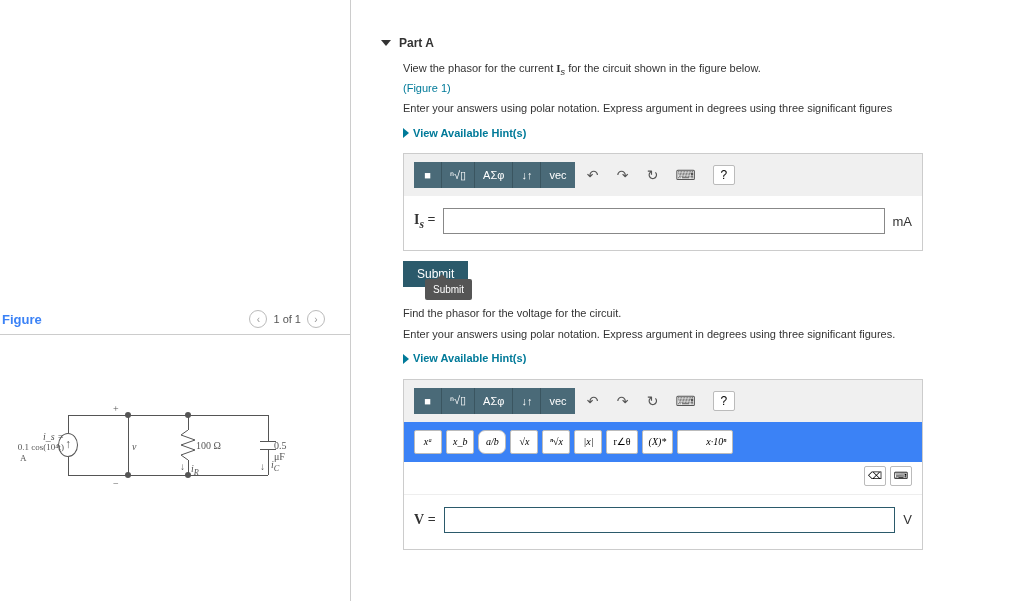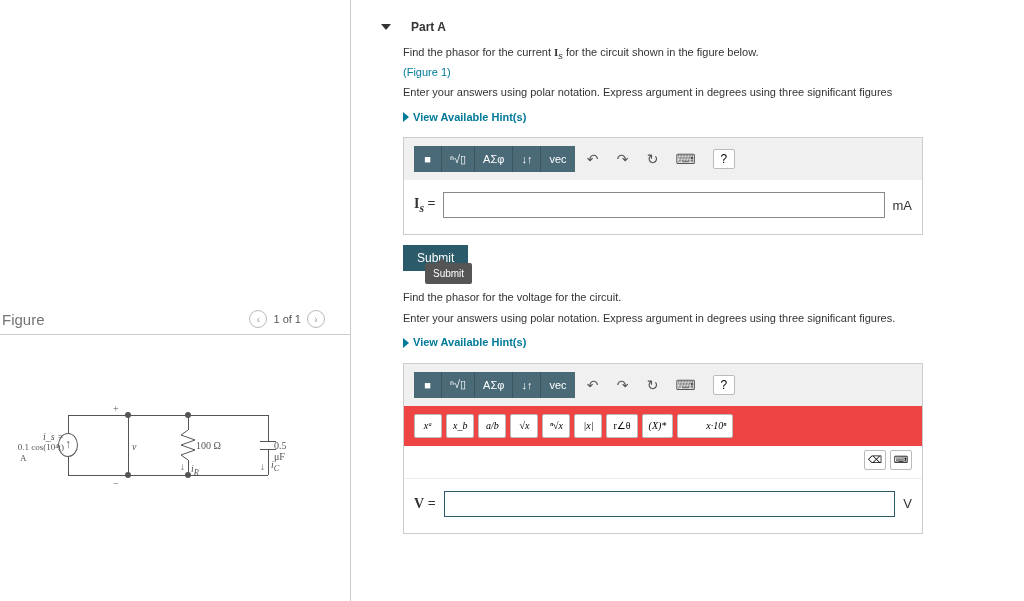--- a/index.html
+++ b/index.html
@@ -3,47 +3,47 @@
 <meta charset="utf-8">
 <style>
   * { box-sizing: border-box; margin: 0; padding: 0; }
   body { font-family: Arial, Helvetica, sans-serif; font-size: 12px; color: #333; background: #fff; }
   .page { display: flex; width: 1024px; height: 601px; }
   .left-col { width: 350px; padding: 10px 0 0 0; position: relative; }
   .divider { width: 1px; background: #ccc; height: 601px; }
   .right-col { flex: 1; padding: 20px 10px 20px 30px; overflow: hidden; }
 
   .figure-header { display: flex; align-items: center; justify-content: space-between; margin-top: 300px; padding: 0 25px 6px 2px; border-bottom: 1px solid #ccc; }
-  .figure-title { font-size: 15px; color: #737373; }
+  .figure-title { font-size: 13px; color: #3b82f6; font-weight: bold; }
   .pager { display: flex; align-items: center; gap: 6px; color: #555; font-size: 11px; }
   .pager-btn { width: 18px; height: 18px; border: 1px solid #bbb; border-radius: 50%; display: flex; align-items: center; justify-content: center; font-size: 10px; color: #999; cursor: pointer; background: #fff; }
 
   .circuit { margin: 70px 0 0 28px; width: 260px; height: 90px; position: relative; font-family: 'Times New Roman', serif; font-size: 10px; color: #555; }
   .wire { position: absolute; background: #555; }
   .node { position: absolute; width: 6px; height: 6px; background: #555; border-radius: 50%; transform: translate(-50%,-50%); }
 
   
-  .part-header { display: flex; align-items: center; gap: 20px; margin-bottom: 10px; }
+  .part-header { display: flex; align-items: center; gap: 8px; margin-bottom: 10px; margin-top: 16px; }
   .caret-down { width: 0; height: 0; border-left: 5px solid transparent; border-right: 5px solid transparent; border-top: 6px solid #333; }
   .caret-right { width: 0; height: 0; border-top: 5px solid transparent; border-bottom: 5px solid transparent; border-left: 6px solid #007a99; display: inline-block; margin-right: 4px; }
   .part-title { font-weight: bold; font-size: 12px; }
   .part-body { padding: 0 0 18px 22px; font-size: 11px; line-height: 1.5; }
   .figure-link { color: #007a99; }
   .bold-line { font-weight: normal; margin-top: 4px; }
   .hint-link { color: #007a99; font-weight: bold; margin-top: 8px; display: flex; align-items: center; cursor: pointer; }
 
   .answer-box { border: 1px solid #ccc; margin-top: 12px; width: 520px; }
   .toolbar { background: #f0f0f0; padding: 8px 10px; display: flex; align-items: center; gap: 6px; }
   .tool-group { display: flex; }
   .tool-btn { background: #4a6a78; color: #fff; border: none; padding: 5px 8px; font-size: 11px; cursor: pointer; display: flex; align-items: center; justify-content: center; min-width: 28px; height: 26px; border-right: 1px solid #3a5560; }
   .tool-btn:last-child { border-right: none; }
   .tool-icon { background: transparent; color: #555; border: none; padding: 5px; font-size: 14px; cursor: pointer; min-width: 24px; }
   .tool-help { background: #fff; border: 1px solid #bbb; border-radius: 2px; width: 22px; height: 20px; font-size: 12px; cursor: pointer; margin-left: 6px; }
 
-  .math-row { background: #ef4444; padding: 8px 10px; display: flex; gap: 4px; flex-wrap: wrap; }
+  .math-row { background: #3b82f6; padding: 8px 10px; display: flex; gap: 4px; flex-wrap: wrap; }
   .math-btn { background: #fff; border: 1px solid #bbb; border-radius: 2px; padding: 4px 6px; font-size: 10px; font-family: 'Times New Roman', serif; cursor: pointer; min-width: 28px; height: 24px; display: flex; align-items: center; justify-content: center; }
   .util-row { display: flex; justify-content: flex-end; padding: 4px 10px 8px; gap: 4px; }
   .util-btn { border: 1px solid #bbb; border-radius: 2px; width: 22px; height: 20px; background: #fff; font-size: 10px; cursor: pointer; }
 
   .input-row { display: flex; align-items: center; padding: 12px 10px 16px; gap: 8px; }
   .var-label { font-family: 'Times New Roman', serif; font-size: 14px; font-weight: bold; }
   .answer-input { flex: 1; height: 26px; border: 1px solid #888; padding: 2px 4px; font-size: 12px; }
   .unit-label { font-size: 13px; font-family: Arial; }
 
   .submit-btn { background: #2b5a6b; color: #fff; border: none; padding: 6px 14px; font-size: 12px; margin-top: 10px; cursor: pointer; }
@@ -118,21 +118,21 @@
   <div class="divider"></div>
 
   <div class="right-col">
 
     <div class="part-header">
       <div class="caret-down"></div>
       <span class="part-title">Part A</span>
     </div>
     <div class="part-body">
       <div>
-        <span>Find the phasor for the current </span><b style="font-family:'Times New Roman',serif;">I</b><sub style="font-style:italic;">s</sub><span> for the circuit shown in the figure below.</span>
+        <span>View the phasor for the current </span><b style="font-family:'Times New Roman',serif;">I</b><sub style="font-style:italic;">s</sub><span> for the circuit shown in the figure below.</span>
       </div>
       <div class="figure-link">(Figure 1)</div>
       <div class="bold-line">Enter your answers using polar notation. Express argument in degrees using three significant figures</div>
       <div class="hint-link">
         <span class="caret-right"></span>
         <span>View Available Hint(s)</span>
       </div>
 
       <div class="answer-box">
         <div class="toolbar">
@@ -181,21 +181,21 @@
           </div>
           <button class="tool-icon">↶</button>
           <button class="tool-icon">↷</button>
           <button class="tool-icon">↻</button>
           <button class="tool-icon">⌨</button>
           <button class="tool-help">?</button>
         </div>
         <div class="math-row">
           <button class="math-btn" style="font-style:italic;">xᵃ</button>
           <button class="math-btn" style="font-style:italic;">x_b</button>
-          <button class="math-btn" style="font-style:italic;">a/b</button>
+          <button class="math-btn" style="font-style:italic;border-radius:7px;">a/b</button>
           <button class="math-btn" style="font-style:italic;">√x</button>
           <button class="math-btn" style="font-style:italic;">ⁿ√x</button>
           <button class="math-btn" style="font-style:italic;">|x|</button>
           <button class="math-btn" style="">r∠θ</button>
           <button class="math-btn" style="font-style:italic;">(X)*</button>
           <button class="math-btn" style="font-style:italic; min-width:48px;padding-left:28px;">x·10ⁿ</button>
         </div>
         <div class="util-row">
           <button class="util-btn">⌫</button>
           <button class="util-btn">⌨</button>

